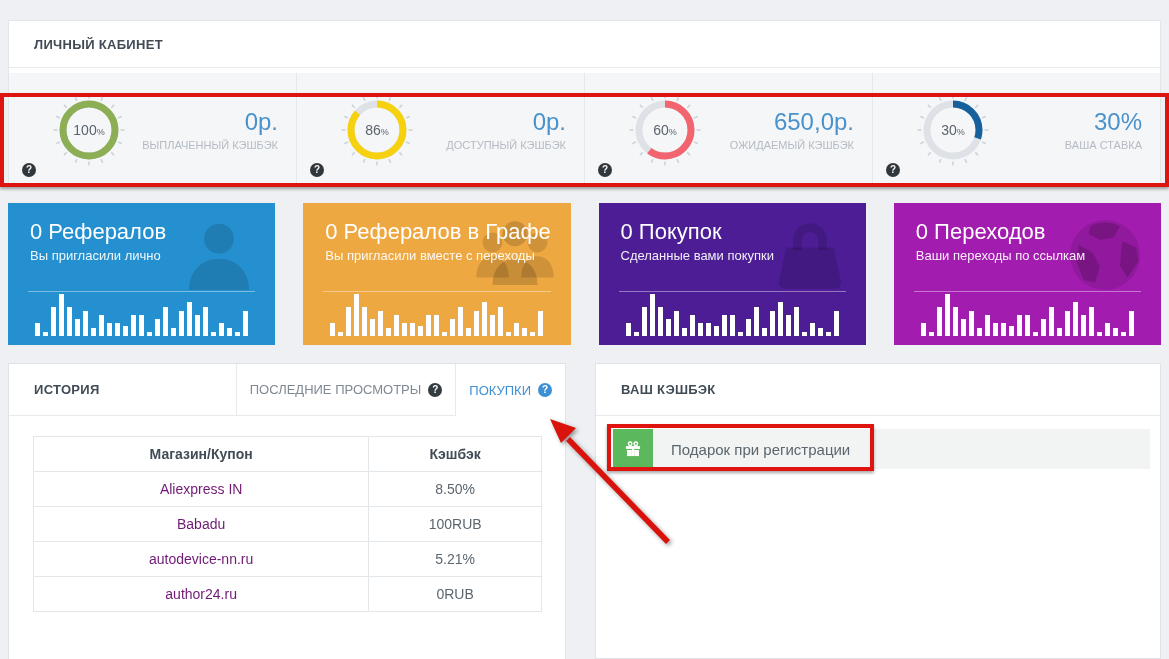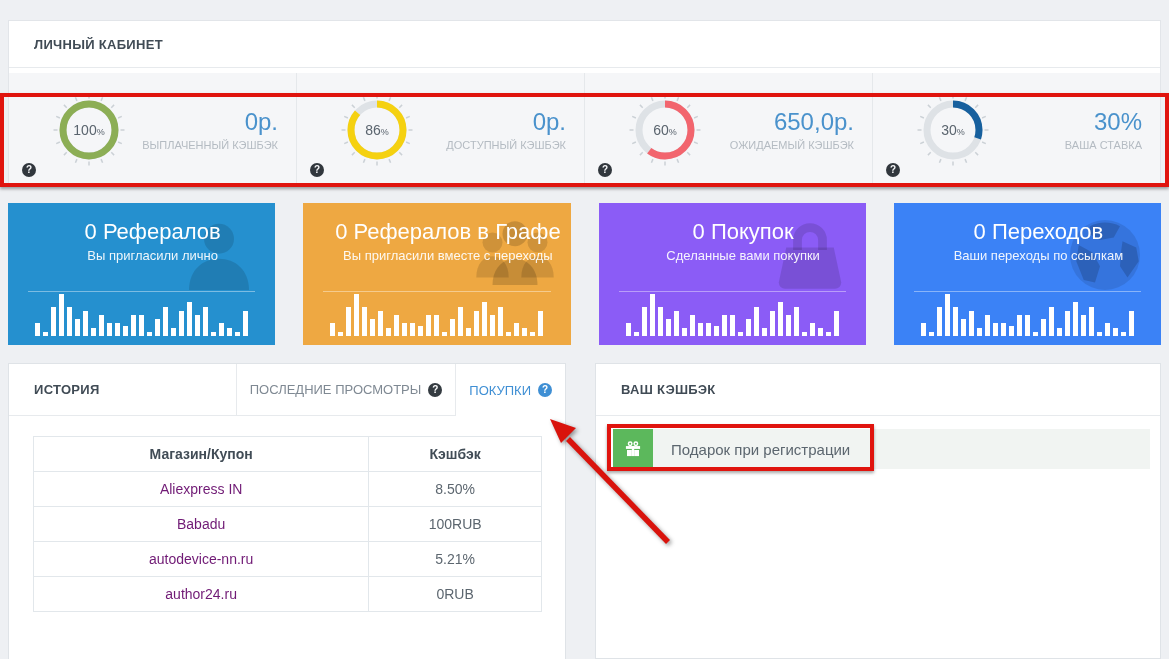--- a/index.html
+++ b/index.html
@@ -45,21 +45,21 @@
   
   .hl-stats {
     position: absolute; left: 0; top: 93px; width: 1169px; height: 94px;
     border: 4px solid #e0140e; box-shadow: 0 2px 3px rgba(0,0,0,.35);
     z-index: 30; pointer-events: none;
   }
 
   
   .tiles-row {
     position: absolute; left: 8px; top: 203px; width: 1153px;
-    display: flex; gap: 28px; text-align: center;
+    display: flex; gap: 28px;
   }
   .tile { flex: 1; height: 142px; position: relative; color: #fff; cursor: pointer; }
   .tile-title { margin: 16px 0 0 22px; font-size: 22px; font-weight: normal; position: relative; z-index: 2; }
   .tile-sub { margin: 3px 0 0 22px; font-size: 13px; opacity: .92; position: relative; z-index: 2; }
   .tile-icon { position: absolute; top: 12px; right: 16px; width: 80px; height: 80px; z-index: 1; }
   .tile-divider { position: absolute; left: 20px; right: 20px; top: 88px; border-top: 1px solid rgba(255,255,255,.4); }
   .tile-bars {
     position: absolute; left: 0; right: 0; bottom: 9px; height: 44px;
     display: flex; align-items: flex-end; justify-content: center; gap: 3px;
   }
@@ -327,21 +327,21 @@
           <div class="bar" style="height: 33.6px;"></div>
           <div class="bar" style="height: 21px;"></div>
           <div class="bar" style="height: 29.4px;"></div>
           <div class="bar" style="height: 4.2px;"></div>
           <div class="bar" style="height: 12.6px;"></div>
           <div class="bar" style="height: 8.4px;"></div>
           <div class="bar" style="height: 4.2px;"></div>
           <div class="bar" style="height: 25.2px;"></div>
         </div>
       </div>
-      <div class="tile" style="background: #8b5cf6;">
+      <div class="tile" style="background: #4c1d95;">
         <div class="tile-title">0 Покупок</div>
         <div class="tile-sub">Сделанные вами покупки</div>
         <svg class="tile-icon" viewBox="0 0 64 64">
           <path d="M22 28v-8a10 10 0 0 1 20 0v8" fill="none" stroke="rgba(0,0,0,0.13)" stroke-width="7"></path>
           <path d="M13 26h38l6 28a5 5 0 0 1-5 5H12a5 5 0 0 1-5-5z" fill="rgba(0,0,0,0.13)"></path>
         </svg>
         <div class="tile-divider"></div>
         <div class="tile-bars">
           <div class="bar" style="height: 12.6px;"></div>
           <div class="bar" style="height: 4.2px;"></div>
@@ -365,21 +365,21 @@
           <div class="bar" style="height: 33.6px;"></div>
           <div class="bar" style="height: 21px;"></div>
           <div class="bar" style="height: 29.4px;"></div>
           <div class="bar" style="height: 4.2px;"></div>
           <div class="bar" style="height: 12.6px;"></div>
           <div class="bar" style="height: 8.4px;"></div>
           <div class="bar" style="height: 4.2px;"></div>
           <div class="bar" style="height: 25.2px;"></div>
         </div>
       </div>
-      <div class="tile" style="background: #3b82f6;">
+      <div class="tile" style="background: #a21caf;">
         <div class="tile-title">0 Переходов</div>
         <div class="tile-sub">Ваши переходы по ссылкам</div>
         <svg class="tile-icon" viewBox="0 0 64 64">
           <circle cx="32" cy="32" r="28" fill="rgba(0,0,0,0.10)"></circle>
           <path d="M20 9c7-4 17-4 24 0l-5 9-11 2-9-5zM11 24l11 6 6 11-4 13-9-2-6-15zM46 21l11 5 2 11-9 13-6-9 1-13z" fill="rgba(0,0,0,0.16)"></path>
         </svg>
         <div class="tile-divider"></div>
         <div class="tile-bars">
           <div class="bar" style="height: 12.6px;"></div>
           <div class="bar" style="height: 4.2px;"></div>

